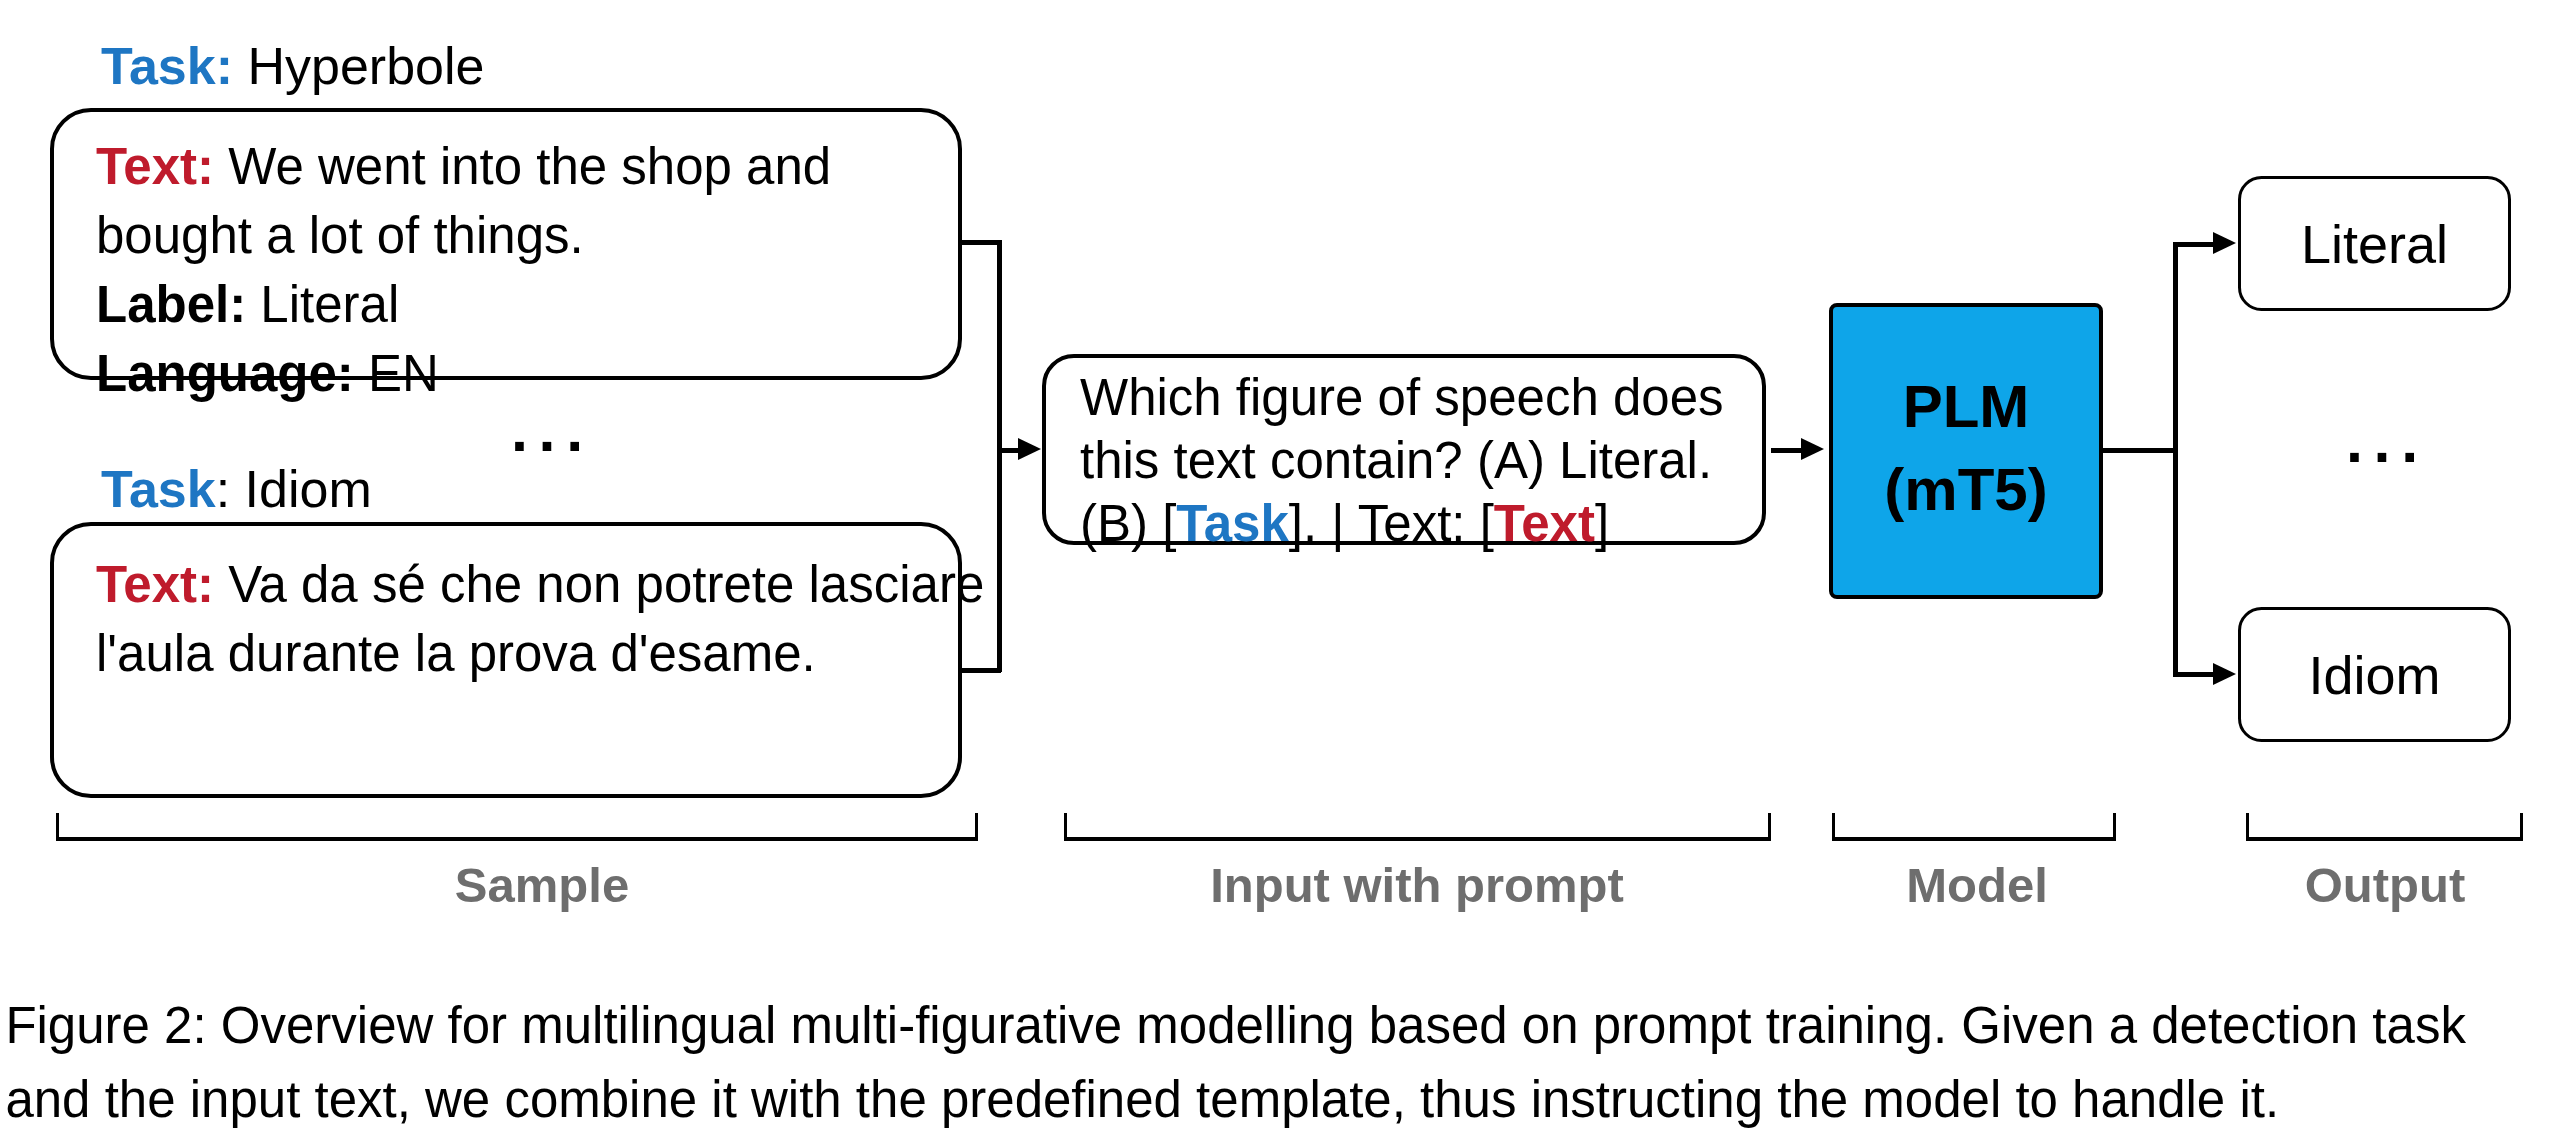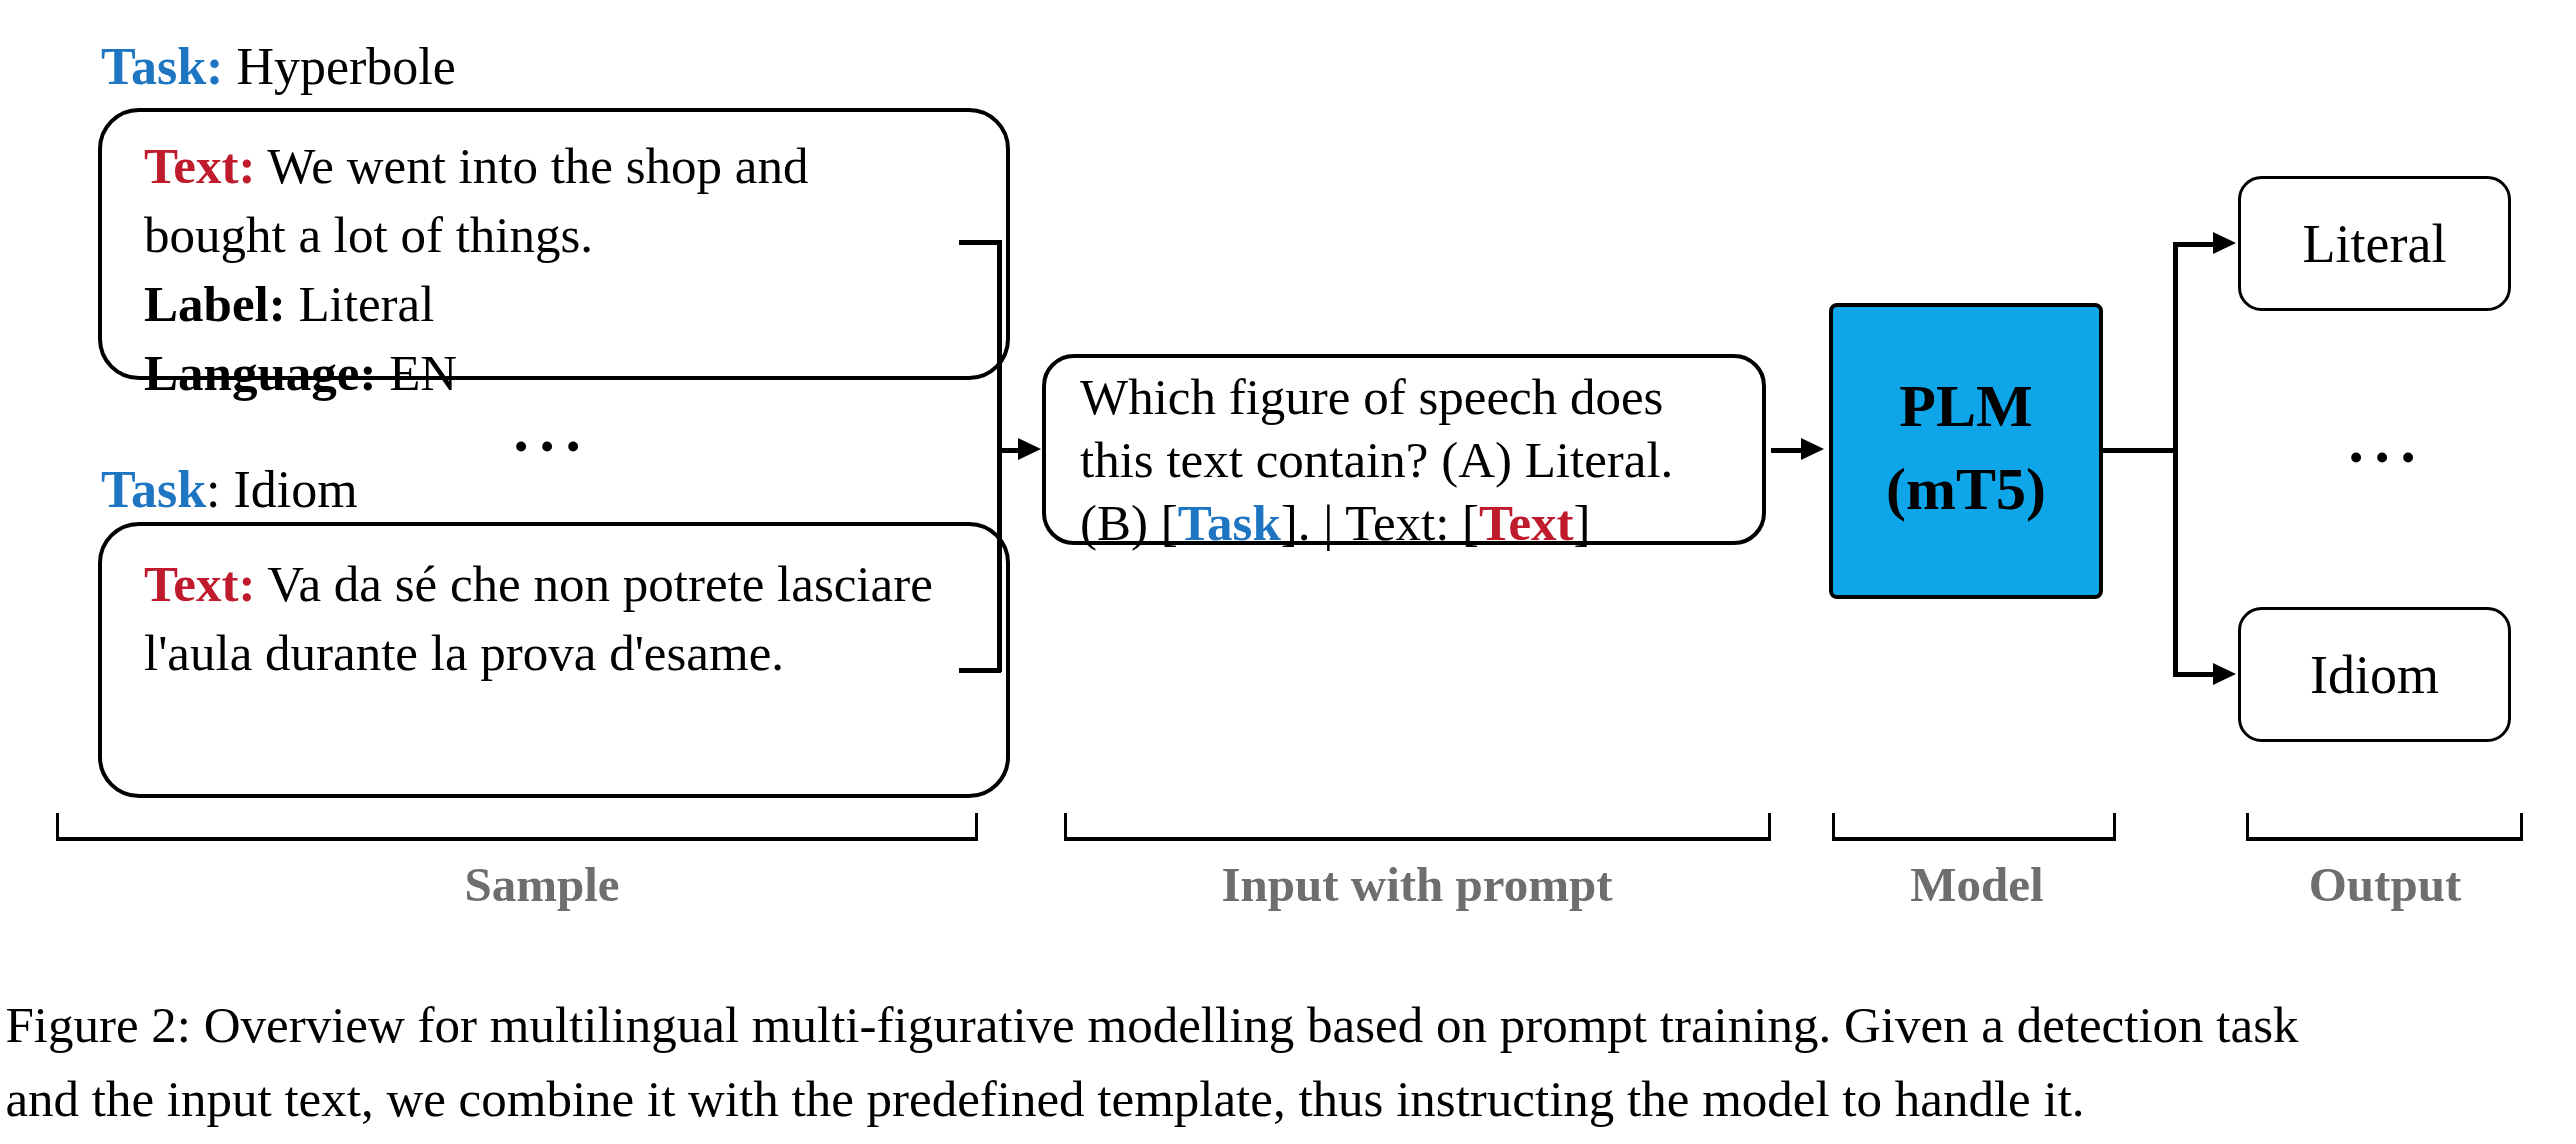--- a/index.html
+++ b/index.html
@@ -1,37 +1,36 @@
 <!DOCTYPE html>
 <html style="font-size:14.4px"><head>
 <meta charset="utf-8">
 <style>
   html,body{margin:0;padding:0;background:#ffffff;}
   .canvas{
     position:relative;
     width:2576px;height:1144px;
     background:#ffffff;
-    font-family:Liberation Serif, serif;
+    font-family:Liberation Sans, sans-serif;
     color:#000;
     overflow:hidden;
   }
   .abs{position:absolute;}
   .bold{font-weight:bold;text-align:right;}
   .blue{color:#1e76c3;font-weight:bold;}
   .red{color:#bf1b2c;font-weight:bold;}
 
   .task-label{font-size:52px;line-height:61px;white-space:nowrap;}
 
   .sample-box{
     box-sizing:border-box;
     border:4.5px solid #000;border-radius:41px;background:#fff;
     font-size:51px;line-height:69px;
     padding:20px 21.7px 0 42px;
     white-space:nowrap;
-    margin-left:48px;
   }
   .sample-box.second{padding-top:23.5px;}
 
   .prompt-box{
     box-sizing:border-box;
     border:4.5px solid #000;border-radius:32px;background:#fff;
     font-size:51px;line-height:63px;
     padding:8.1px 0 0 34px;
     white-space:nowrap;
   }

